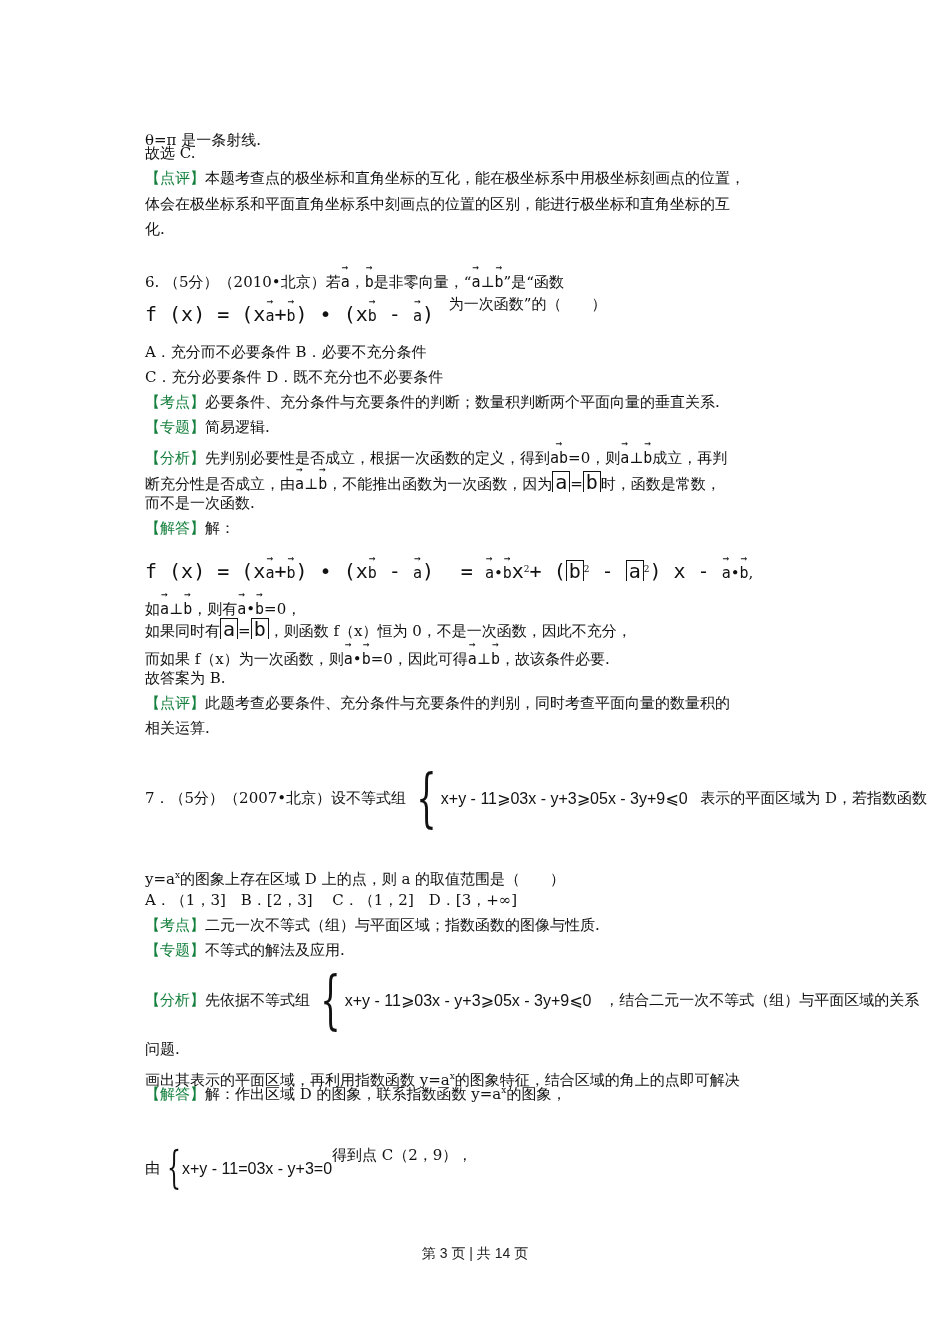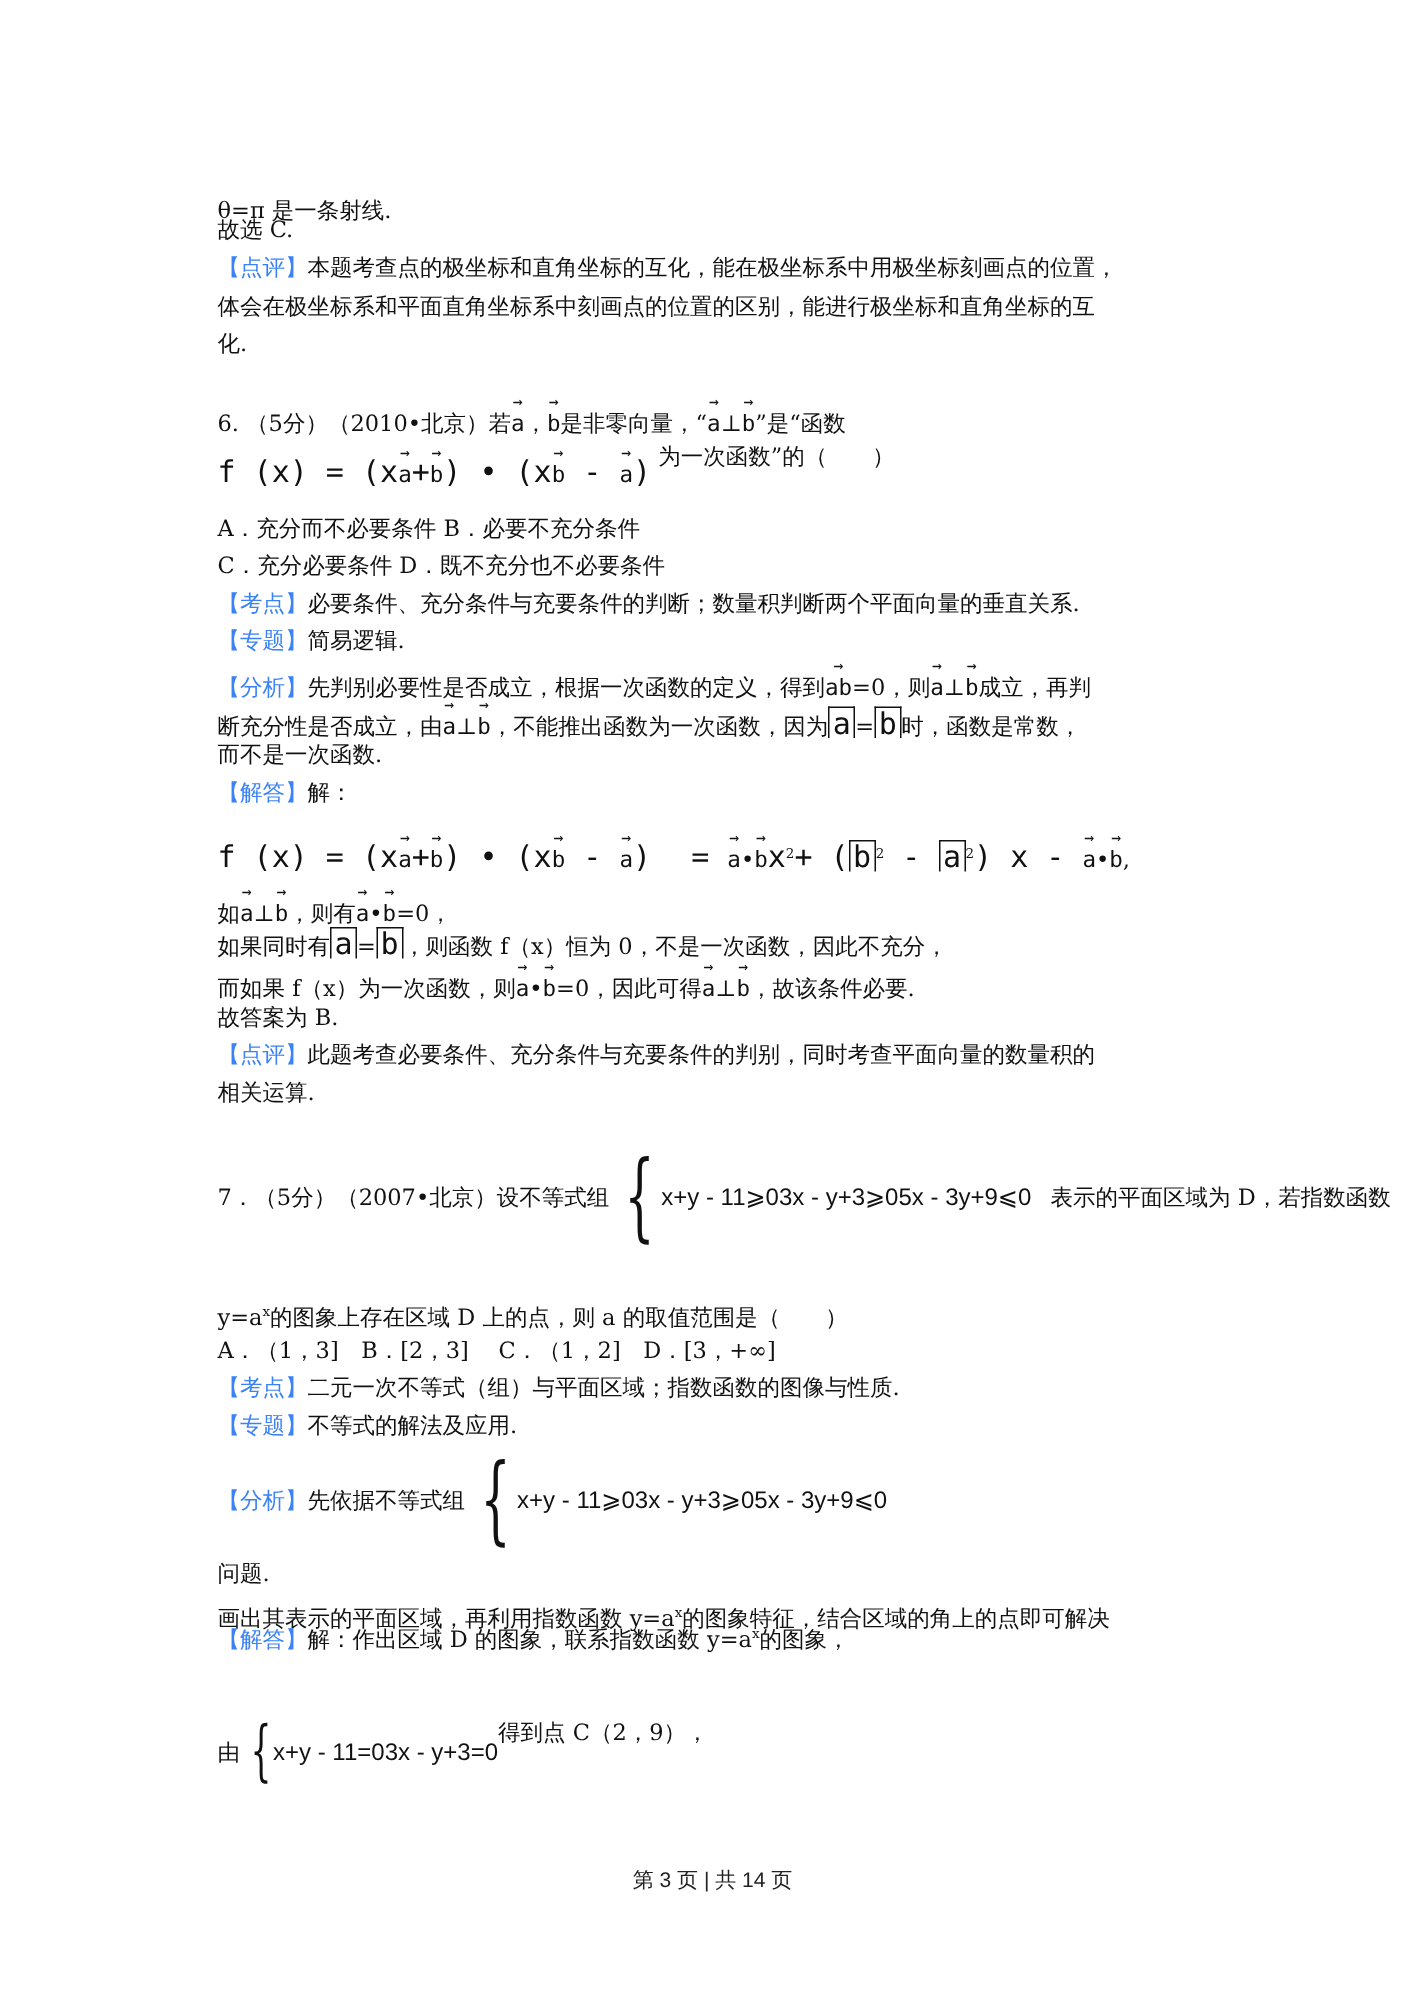--- a/index.html
+++ b/index.html
@@ -1,19 +1,19 @@
 <!DOCTYPE html>
 <html><head>
 <meta charset="utf-8">
 <style>
   html, body { margin:0; padding:0; background:#ffffff; }
   body { width:950px; height:1344px; position:relative; overflow:hidden;
          font-family:"DejaVu Serif","Liberation Serif",serif; color:#111; font-size:15px; }
   .line { position:absolute; left:145px; white-space:nowrap; line-height:20px; }
-  .tag { color:#3b82f6; }
+  .tag { color:#15803d; }
   .v { position:relative; display:inline-block; padding-top:6px; font-family:"DejaVu Sans Mono","Liberation Mono",monospace; font-size:15px; }
   .v::before { content:"\2192"; position:absolute; top:-8px; left:0; right:0; text-align:center; font-size:11px; }
   .mono { font-family:"DejaVu Sans Mono","Liberation Mono",monospace; font-size:20px; }
   .abs { display:inline-block; border-left:1.5px solid #111; border-right:1.5px solid #111; padding:0 2px; position:relative; border-top:1px solid #111; }
   .sys { display:inline-flex; align-items:center; vertical-align:middle; }
   .brace { font-size:64px; line-height:64px; font-weight:100; transform:scaleX(0.5); display:inline-block; margin-right:-6px; font-family:"DejaVu Serif",serif; }
   .sys-rows { display:inline-flex; flex-direction:row; font-family:"Liberation Sans","DejaVu Sans",sans-serif; font-size:16px; line-height:27px; }
   .sys2 .brace { font-size:44px; line-height:44px; }
   .sys2 .sys-rows { line-height:23px;justify-content:center; }
   sup { font-size:9px; }
@@ -26,21 +26,21 @@
 <div class="line" style="top:143px">故选 C.</div>
 <div class="line" style="top:168px"><span class="tag">【点评】</span><span>本题考查点的极坐标和直角坐标的互化，能在极坐标系中用极坐标刻画点的位置，</span></div>
 <div class="line" style="top:194px">体会在极坐标系和平面直角坐标系中刻画点的位置的区别，能进行极坐标和直角坐标的互</div>
 <div class="line" style="top:219px">化.</div>
 
 <div class="line" style="top:266px">
   <span>6. （5分）（2010•北京）若</span><span class="v">a</span><span>，</span><span class="v">b</span><span>是非零向量，“</span><span class="v">a</span><span>⊥</span><span class="v">b</span><span>”是“函数</span>
 </div>
 <div class="line" style="top:300px">
   <span class="mono">f (x) = (x</span><span class="v">a</span><span class="mono">+</span><span class="v">b</span><span class="mono">) • (x</span><span class="v">b</span><span class="mono"> - </span><span class="v">a</span><span class="mono">)</span>
-  <span style="position:relative;top:-12px;">为一次函数”的（　　）</span>
+  <span style="position:relative;top:-12px;margin-left:10px">为一次函数”的（　　）</span>
 </div>
 <div class="line" style="top:342px">A．充分而不必要条件 B．必要不充分条件</div>
 <div class="line" style="top:367px">C．充分必要条件 D．既不充分也不必要条件</div>
 <div class="line" style="top:392px"><span class="tag">【考点】</span><span>必要条件、充分条件与充要条件的判断；数量积判断两个平面向量的垂直关系.</span></div>
 <div class="line" style="top:417px"><span class="tag">【专题】</span><span>简易逻辑.</span></div>
 <div class="line" style="top:442px"><span class="tag">【分析】</span><span>先判别必要性是否成立，根据一次函数的定义，得到</span><span class="v">ab</span><span>=0，则</span><span class="v">a</span><span>⊥</span><span class="v">b</span><span>成立，再判</span></div>
 <div class="line" style="top:468px"><span>断充分性是否成立，由</span><span class="v">a</span><span>⊥</span><span class="v">b</span><span>，不能推出函数为一次函数，因为</span><span class="abs mono">a</span>=<span class="abs mono">b</span><span>时，函数是常数，</span></div>
 <div class="line" style="top:493px">而不是一次函数.</div>
 <div class="line" style="top:518px"><span class="tag">【解答】</span><span>解：</span></div>
 <div class="line" style="top:557px">
@@ -71,20 +71,21 @@
 <div class="line" style="top:940px"><span class="tag">【专题】</span><span>不等式的解法及应用.</span></div>
 <div class="line" style="top:968px;line-height:28px">
   <span class="tag" style="vertical-align:middle">【分析】</span><span style="vertical-align:middle">先依据不等式组</span><span class="sys">
       <span class="brace">{</span>
       <span class="sys-rows">
         <span>x+y - 11⩾0</span>
         <span>3x - y+3⩾0</span>
         <span>5x - 3y+9⩽0</span>
       </span>
     </span>
+  <span style="vertical-align:middle;margin-left:8px">，结合二元一次不等式（组）与平面区域的关系</span>
 </div>
 <div class="line" style="top:1066px"><span>画出其表示的平面区域，再利用指数函数 y=a</span><sup>x</sup><span>的图象特征，结合区域的角上的点即可解决</span></div>
 <div class="line" style="top:1039px">问题.</div>
 <div class="line" style="top:1080px"><span class="tag">【解答】</span><span>解：作出区域 D 的图象，联系指数函数 y=a</span><sup>x</sup><span>的图象，</span></div>
 <div class="line sys2" style="top:1146px;line-height:24px">
   <span style="vertical-align:middle">由</span><span class="sys">
       <span class="brace">{</span>
       <span class="sys-rows">
         <span>x+y - 11=0</span>
         <span>3x - y+3=0</span>

